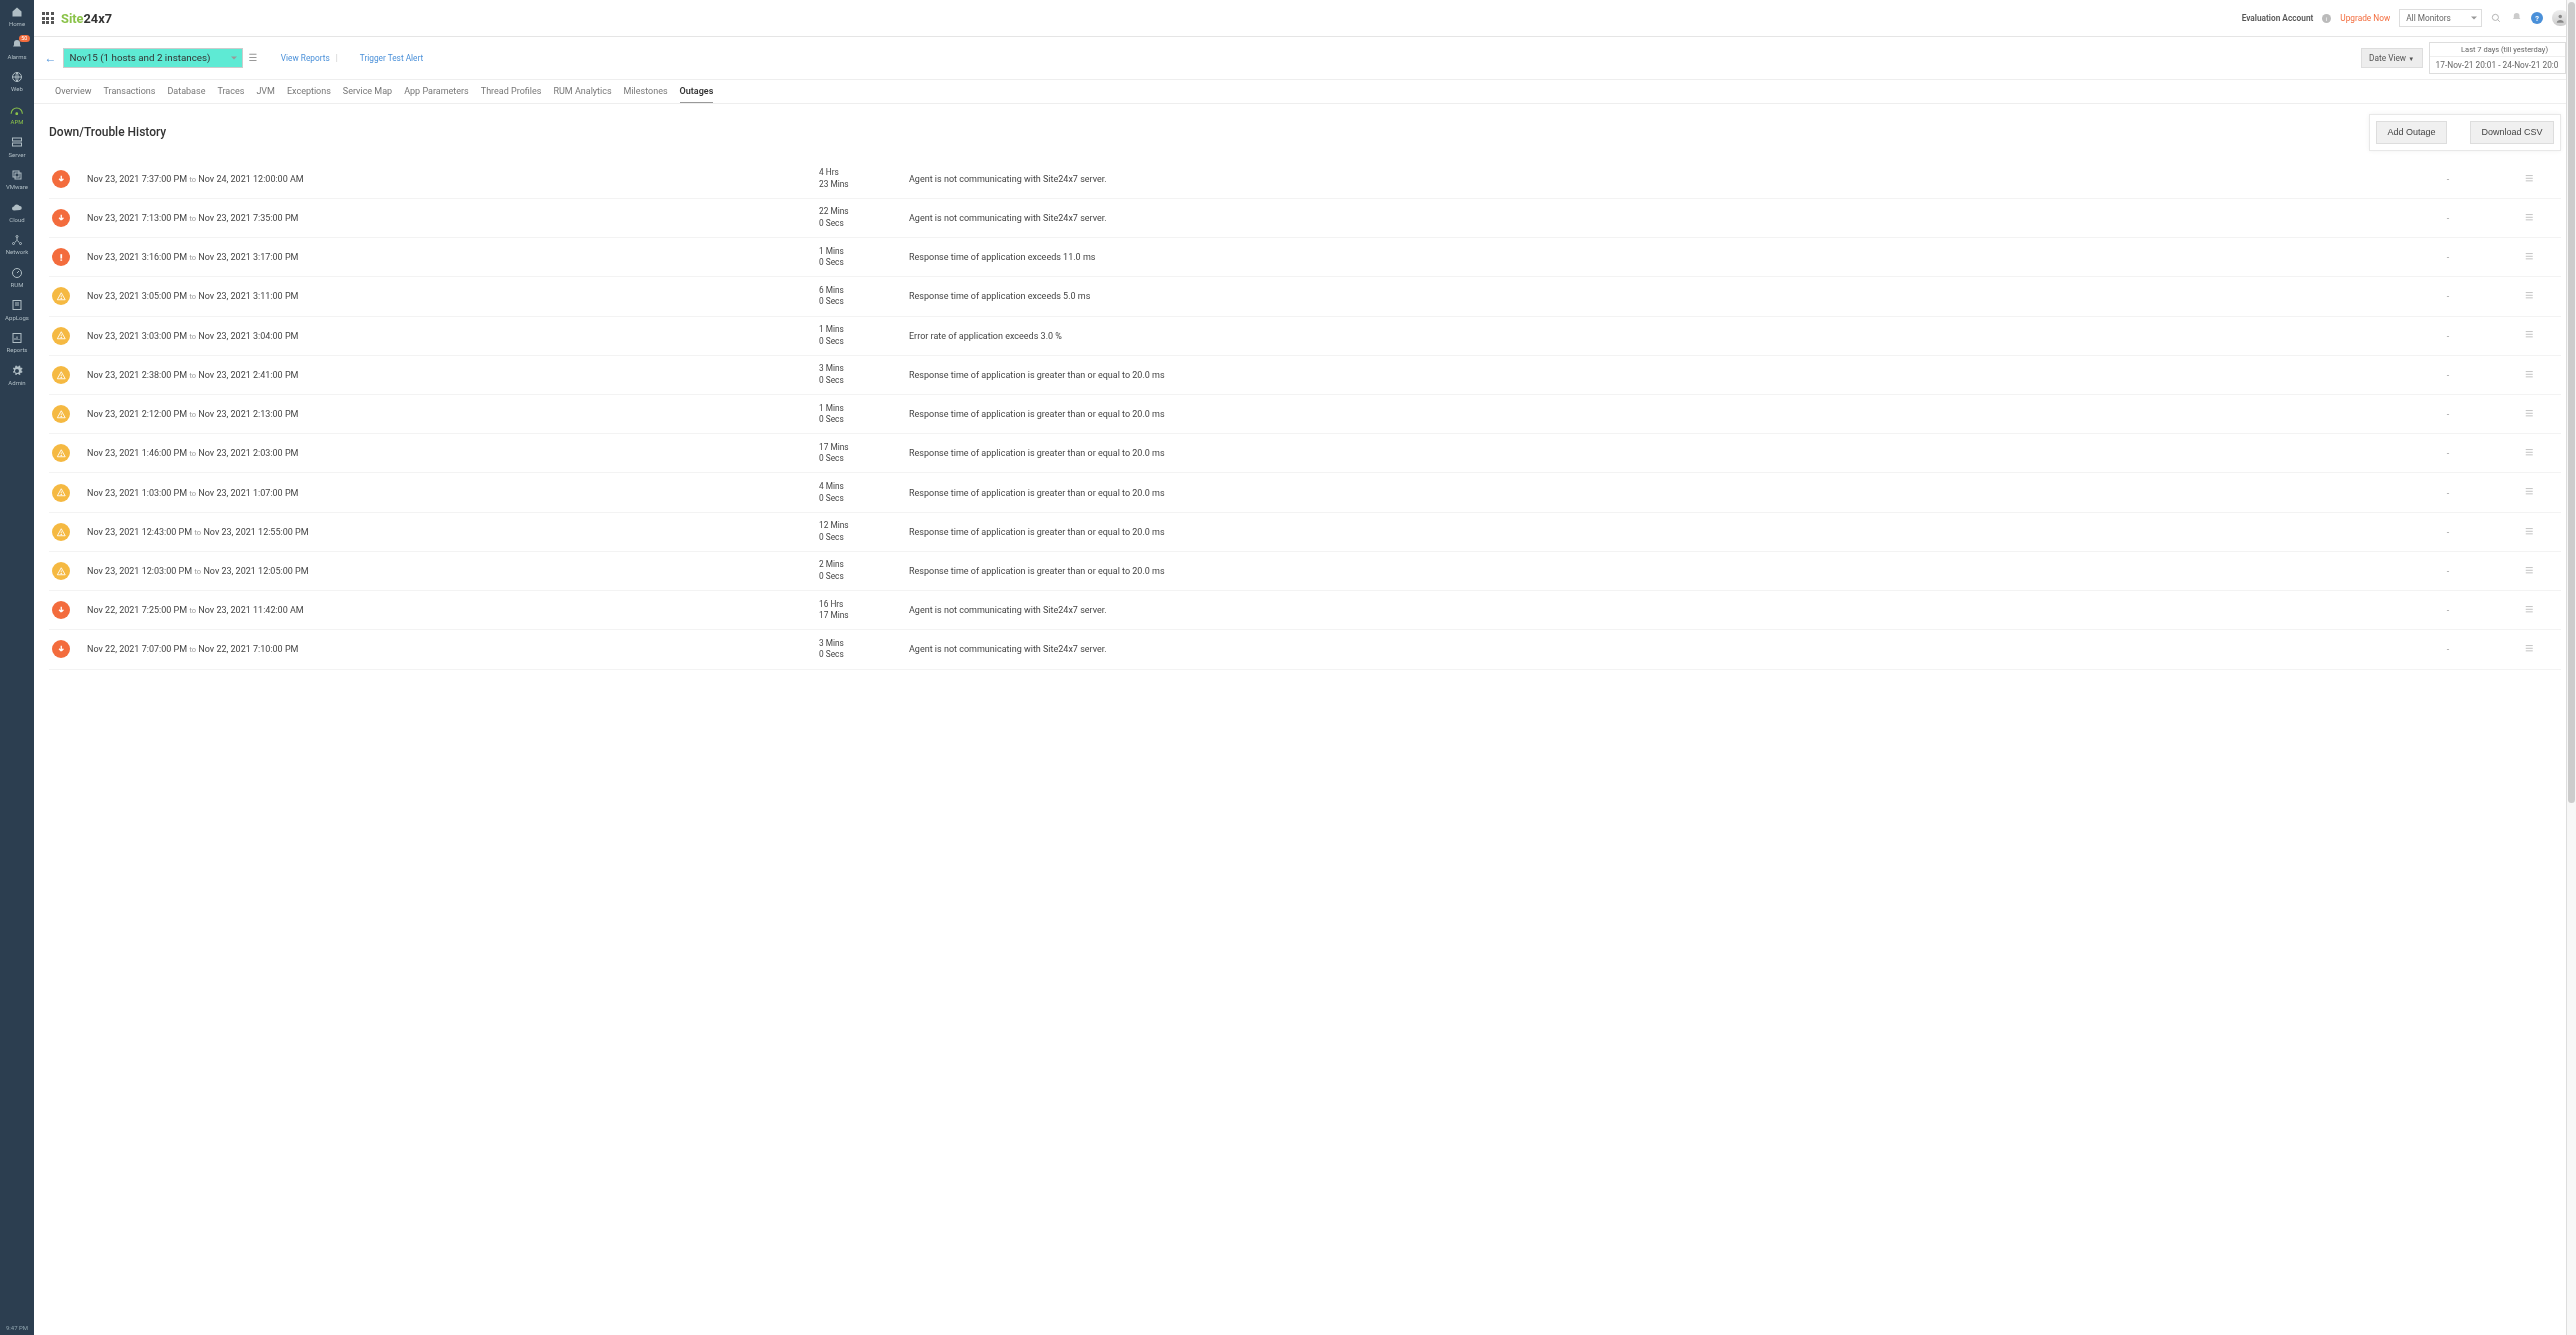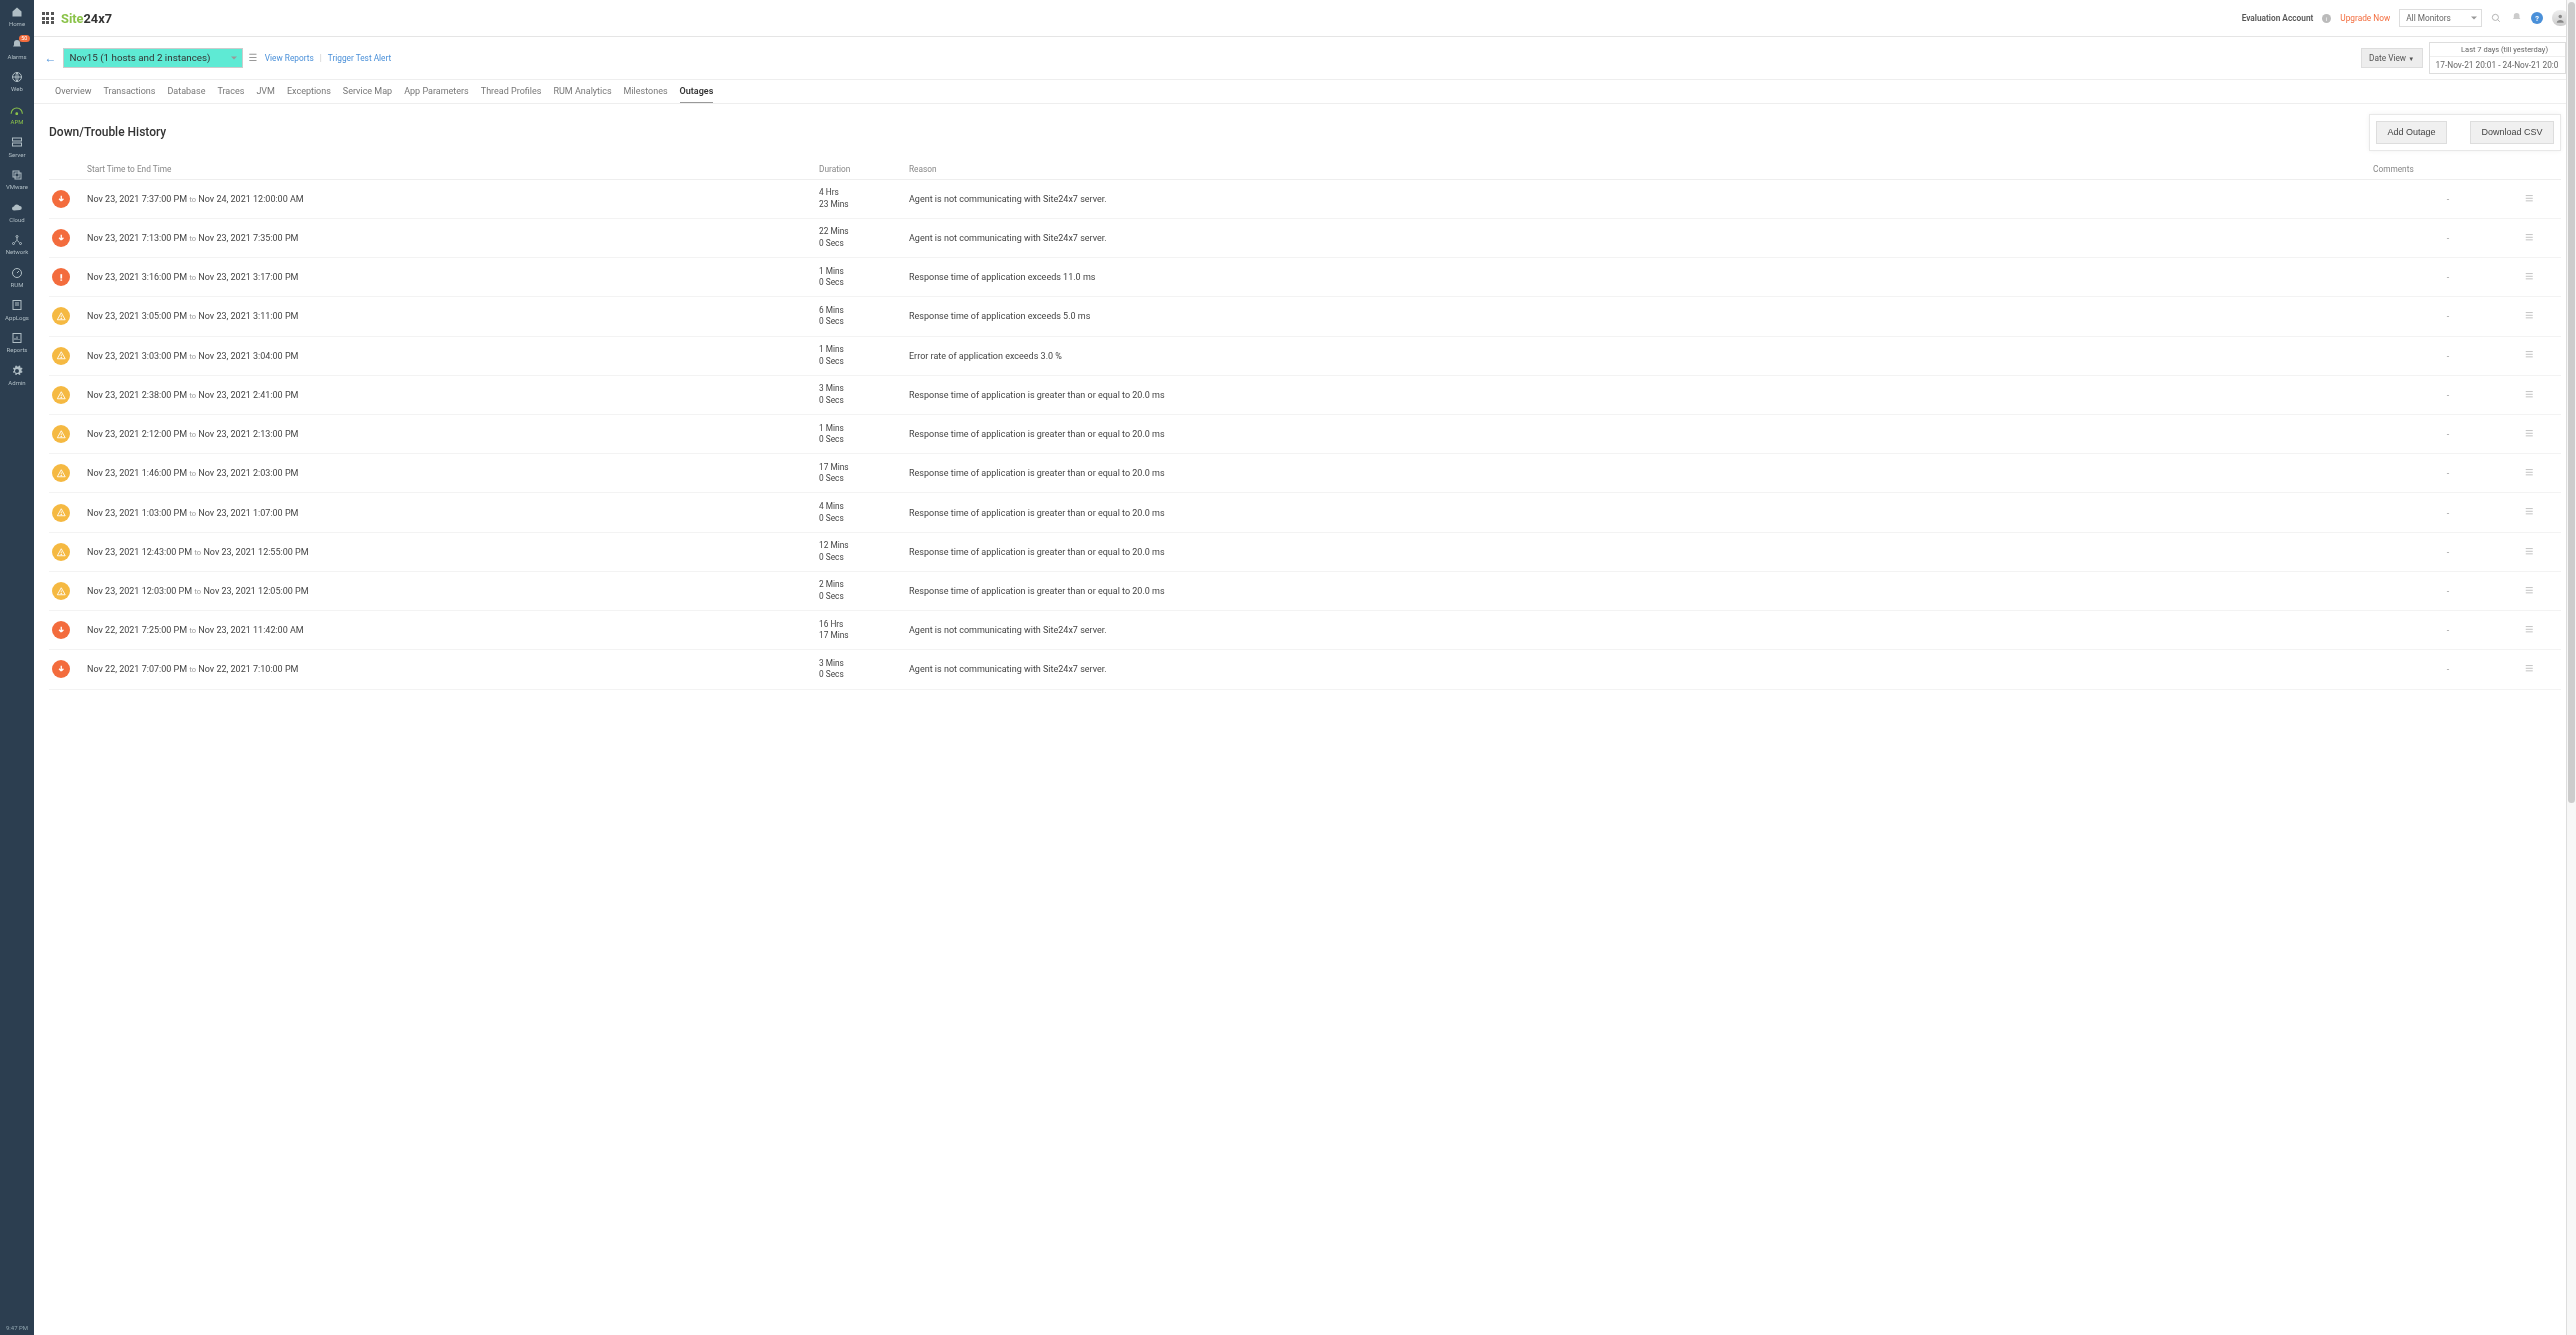--- a/index.html
+++ b/index.html
@@ -27,21 +27,21 @@
 .upgrade { color:#f36c3d; font-size:8.3px; cursor:pointer;}
 .monitor-select { border:0.8px solid #ddd; padding:3px 18px 3px 6px; font-size:8.3px; color:#666; background:#fff; position:relative; min-width:83px;}
 .caret-down { position:absolute; right:4.5px; top:50%; transform:translateY(-50%); width:0;height:0;border-left:3px solid transparent;border-right:3px solid transparent;border-top:3px solid #999;}
 .search-ico, .bell-ico, .help-ico, .user-ico { cursor:pointer; color:#888; }
 .help-ico{ width:12px;height:12px;border-radius:50%;background:#4a90d9;color:#fff;display:flex;align-items:center;justify-content:center;font-size:7.5px;font-weight:bold;}
 .user-ico{ width:16.5px;height:16.5px;border-radius:50%;background:linear-gradient(#eee,#ccc);display:flex;align-items:center;justify-content:center;}
 
 .subheader { display:flex; align-items:center; padding:4.5px 10.5px; border-bottom:0.8px solid #eee; gap:6px; }
 .back-arrow { color:#4a90d9; cursor:pointer; font-size:12px;}
 .host-select { border:0.8px solid #ccc; padding:3.8px 21px 3.8px 6px; font-size:9.8px; color:#333; min-width:180px; position:relative; background:#5eead4;}
-.link-sm { color:#4a90d9; font-size:8.3px; cursor:pointer; }
+.link-sm { color:#4a90d9; font-size:8.3px; cursor:pointer;margin-left:16px; }
 .link-sep { color:#ccc; font-size:8.3px; }
 .list-ico { color:#999; margin-right:1.5px;}
 .subheader-right { margin-left:auto; display:flex; align-items:center; gap:6px;}
 .date-view-btn { background:#ededed; border:0.8px solid #ddd; padding:3.8px 7.5px; font-size:8.3px; cursor:pointer; color:#555;}
 .date-range-box { border:0.8px solid #ddd; padding:0; font-size:8.3px; color:#666; }
 .date-range-top { border-bottom:0.8px solid #eee; text-align:right; padding:2.3px 16.5px; font-size:7.5px;}
 .date-range-bottom { padding:3px 6px; }
 
 .tabs { display:flex; gap:12px; padding:6px 21px 0 21px; border-bottom:0.8px solid #eee;text-align:right;}
 .tab { font-size:9px; color:#777; padding-bottom:6px; cursor:pointer; }
@@ -258,28 +258,20 @@
 
     <div class="content">
       <div class="content-header">
         <div class="page-title">Down/Trouble History</div>
         <div class="action-buttons">
           <button class="btn">Add Outage</button>
           <button class="btn">Download CSV</button>
         </div>
       </div>
 
-      <div class="grid-header">
-        <div></div>
-        <div>Start Time to End Time</div>
-        <div>Duration</div>
-        <div>Reason</div>
-        <div>Comments</div>
-        <div></div>
-      </div>
 
       <div id="rows">
           <div class="grid-row">
             <div>
               <div class="status-circle status-down">
                 <svg width="10.5" height="10.5" viewBox="0 0 24 24" fill="#fff">
                   <path d="M12 4v12m0 0l-5-5m5 5l5-5" stroke="#fff" stroke-width="3" fill="none"></path>
                 </svg>
               </div>
             </div>

